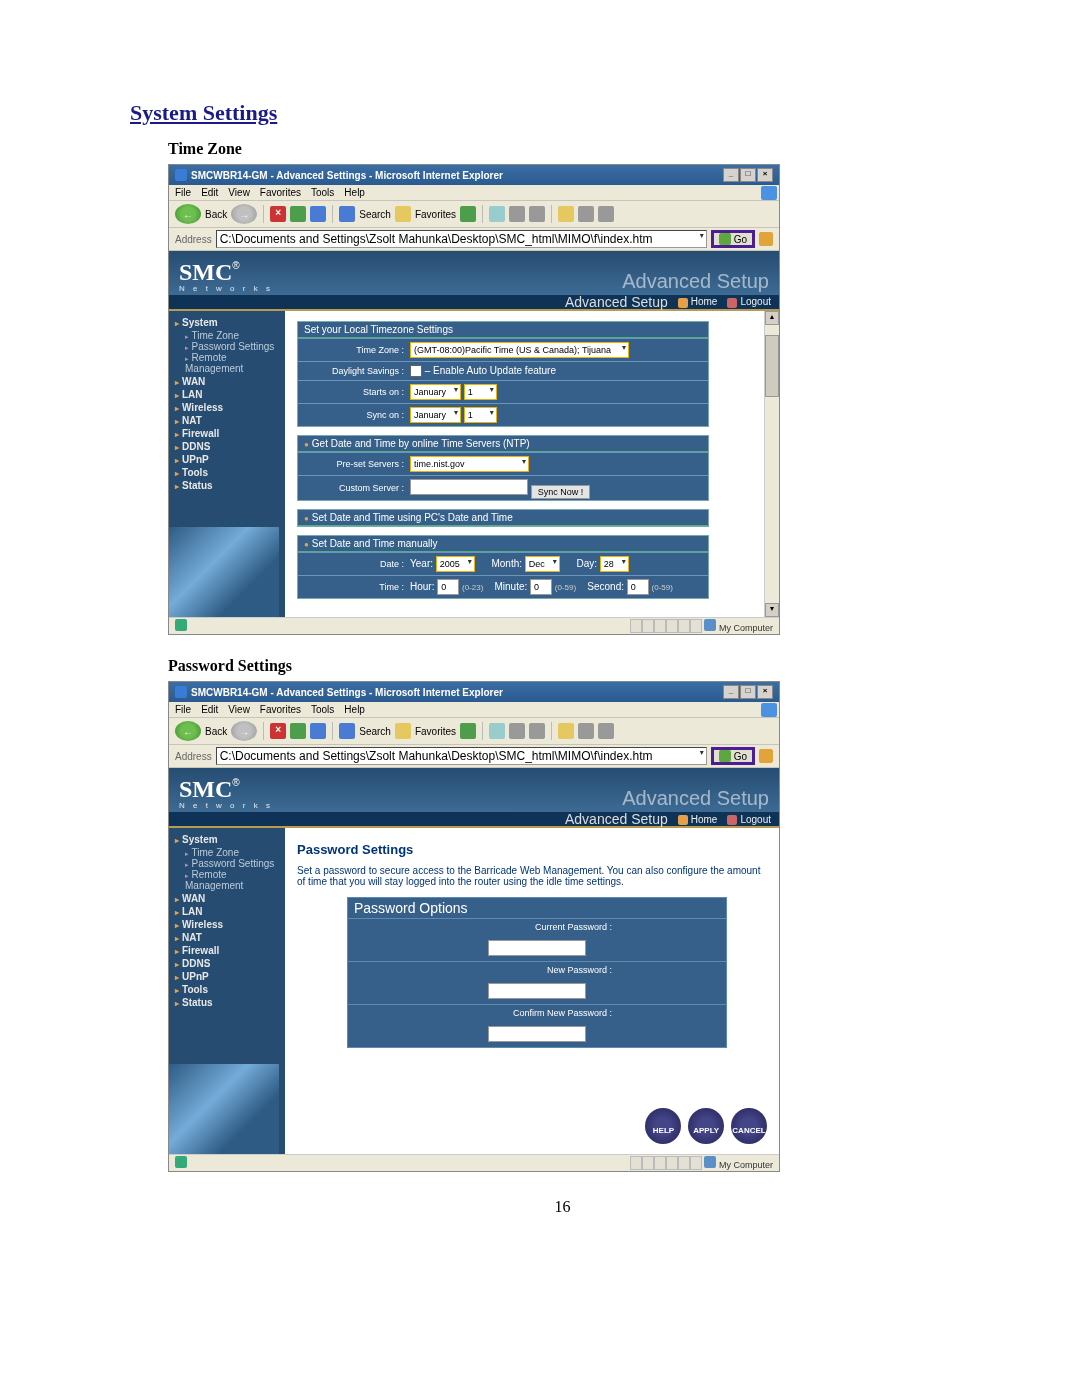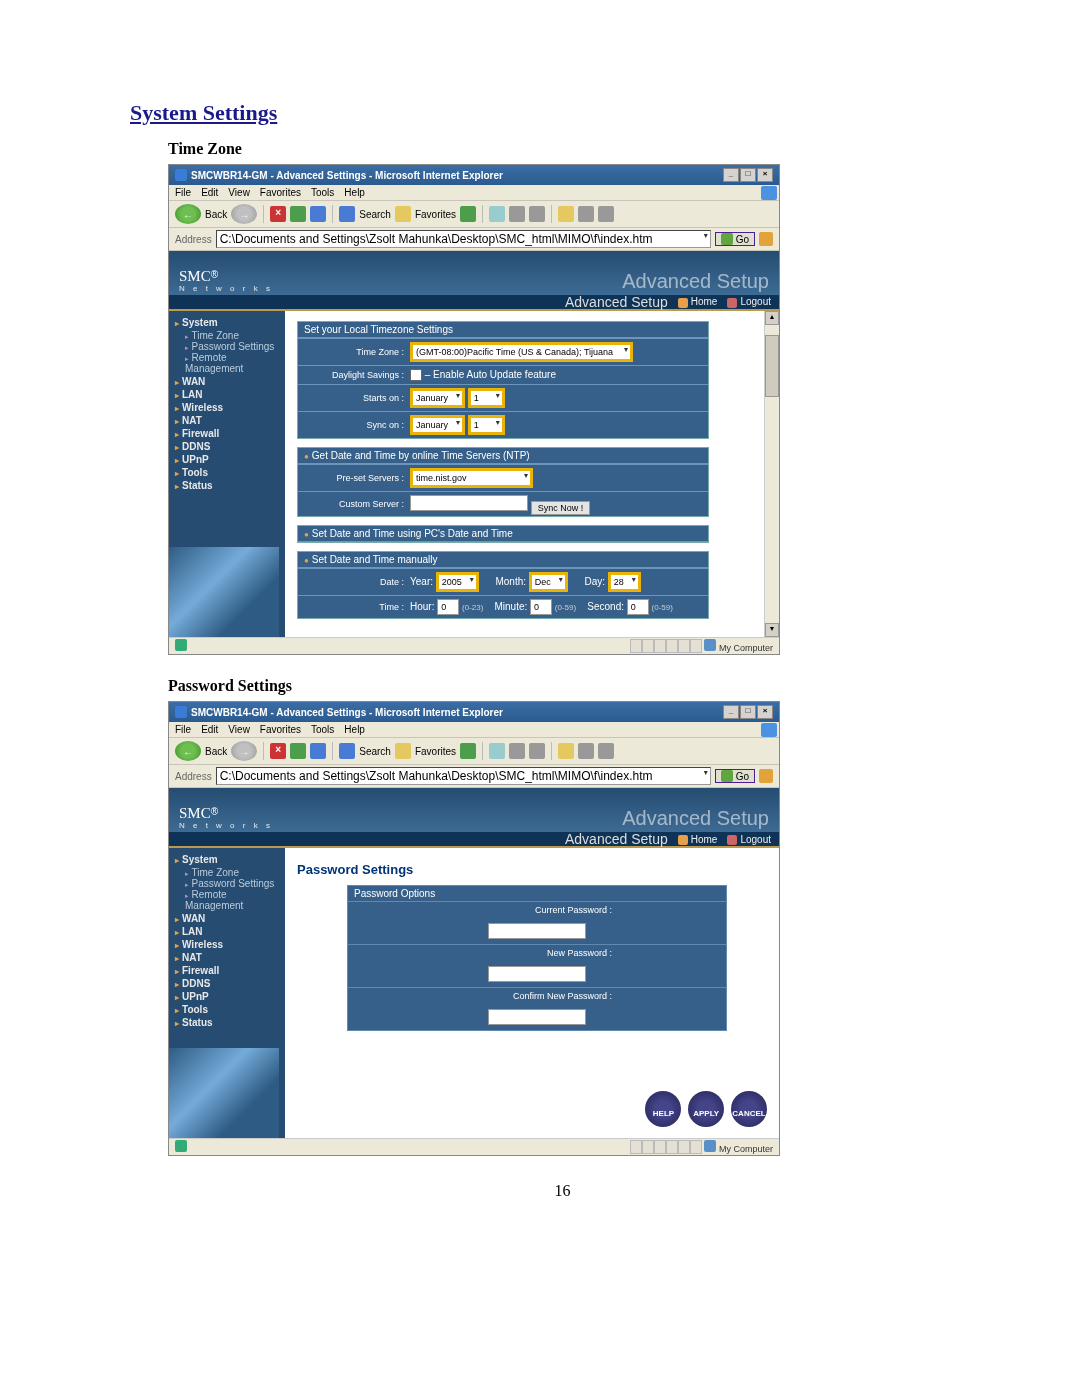--- a/index.html
+++ b/index.html
@@ -90,37 +90,37 @@
     flex:1;
     border:1px inset #999;
     background:#fff;
     padding:1px 3px;
     font-size:12px;
     color:#000;
     height:14px;
     overflow:hidden;
     white-space:nowrap;
   }
-  .addrbar .gobtn { background:#e0e0d0; border:1px solid #4c1d95; padding:0 5px; font-size:10px; display:flex;align-items:center;gap:3px;}
+  .addrbar .gobtn { background:#e0e0d0; border:3px solid #4c1d95; padding:0 5px; font-size:10px; display:flex;align-items:center;gap:3px;}
   .addrbar .goicon {width:12px;height:12px;background:#5fa641;border-radius:2px;display:inline-block;}
   .addrbar .linkicon{width:14px;height:14px;background:#e2a33a;border-radius:2px;display:inline-block;}
   .content-header {
     height:42px;
     background: linear-gradient(#264c71,#3d6b94);
     position:relative;
     color:#fff;
     display:flex;
     align-items:flex-end;
     justify-content:space-between;
     padding:0 10px 2px 10px;
   }
   .smc-logo {
     font-family: Georgia, serif;
-    font-weight:normal;
-    font-size:15px;
+    font-weight:bold;
+    font-size:24px;
     color:#fff;
     line-height:1;
   }
   .smc-sub { font-size:8px; letter-spacing:3px; color:#e8e8e8;}
   .adv-setup {
     font-size:20px;
     color:rgba(255,255,255,0.55);
     font-family: Arial, sans-serif;
   }
   .hdr-bottom {
@@ -174,29 +174,29 @@
   .form-box .fb-header {
     background:#36608a;
     color:#fff;
     font-size:10px;
     padding:2px 6px;
     border-bottom:1px solid #5a8;
   }
   .fb-row {display:flex;align-items:center;background:#36608a;padding:3px 6px;border-top:1px solid #6b95ba;gap:6px;font-size:10px;color:#fff;}
   .fb-row .rlabel{width:100px;text-align:right;color:#fff;font-size:9px;}
   .fb-row .rfield{flex:1;}
-  .sel{border:3px solid #eab308;background:#fff;color:#000;font-size:9px;padding:0 14px 0 3px;height:14px;display:inline-flex;align-items:center;}
+  .sel{border:1px solid #eab308;background:#fff;color:#000;font-size:9px;padding:0 14px 0 3px;height:14px;display:inline-flex;align-items:center;}
   .input{border:1px solid #999;background:#fff;color:#000;font-size:9px;padding:0 3px;height:14px;display:inline-flex;align-items:center;min-width:40px;}
   .checkbox{width:10px;height:10px;border:1px solid #666;background:#fff;display:inline-block;vertical-align:middle;}
   .btn-small{border:1px solid #999;background:#e4e4e4;color:#000;font-size:9px;padding:1px 6px;}
   .pw-body { color:#003478; }
   .pw-title{font-weight:bold;font-size:13px;color:#003478;margin-bottom:8px;}
   .pw-desc{font-size:10px;color:#003478;margin-bottom:10px;}
   .pw-section{margin-bottom:8px;}
-  .pw-sec-hdr{background:#36608a;color:#fff;padding:2px 6px;font-size:10px;border:1px solid #5e8ab0;}
+  .pw-sec-hdr{background:#36608a;color:#fff;padding:2px 6px;font-size:14px;border:1px solid #5e8ab0;}
   .pw-row{background:#36608a;border:1px solid #5e8ab0;border-top:none;padding:3px 6px;display:flex;align-items:center;gap:8px;flex-direction:column;}
   .pw-row .plabel{width:150px;text-align:right;color:#fff;font-size:9px;}
   .pw-row .pfield{}
   .actions {text-align:right;margin-top:60px;}
   .circle-btn{display:inline-block;width:36px;height:36px;border-radius:50%;background:radial-gradient(circle,#448 30%,#225 100%);margin-left:4px;color:#fff;font-size:8px;text-align:center;line-height:46px;font-weight:bold;vertical-align:middle;}
   .statusbar{background:#ece9d8;border-top:1px solid #ccc;padding:1px 6px;display:flex;justify-content:space-between;align-items:center;font-size:9px;color:#333;height:14px;}
   .statusbar .right{display:flex;align-items:center;gap:2px;}
   .statusbar .boxes{display:flex;gap:0;}
   .statusbar .boxes span{width:10px;height:12px;border:1px solid #bbb;display:inline-block;background:#e4e0d4;}
   .statusbar .pcicon{width:12px;height:12px;background:#5a8fc7;display:inline-block;border-radius:2px;margin-right:3px;}
@@ -479,20 +479,21 @@
         <div class="sb-cat"><span class="bullet">▸</span><span>NAT</span></div>
         <div class="sb-cat"><span class="bullet">▸</span><span>Firewall</span></div>
         <div class="sb-cat"><span class="bullet">▸</span><span>DDNS</span></div>
         <div class="sb-cat"><span class="bullet">▸</span><span>UPnP</span></div>
         <div class="sb-cat"><span class="bullet">▸</span><span>Tools</span></div>
         <div class="sb-cat"><span class="bullet">▸</span><span>Status</span></div>
         <div class="sidebar-img"></div>
       </div>
       <div class="main-panel pw-body">
         <div class="pw-title">Password Settings</div>
+        <div class="pw-desc">Set a password to secure access to the Barricade Web Management. You can also configure the amount of time that you will stay logged into the router using the idle time settings.</div>
 
         <div class="pw-section" style="width:380px;margin-left:50px;">
           <div class="pw-sec-hdr">Password Options</div>
           <div class="pw-row">
             <div class="plabel">Current Password :</div>
             <div class="pfield"><span class="input" style="min-width:90px;"></span></div>
           </div>
           <div class="pw-row">
             <div class="plabel">New Password :</div>
             <div class="pfield"><span class="input" style="min-width:90px;"></span></div>

